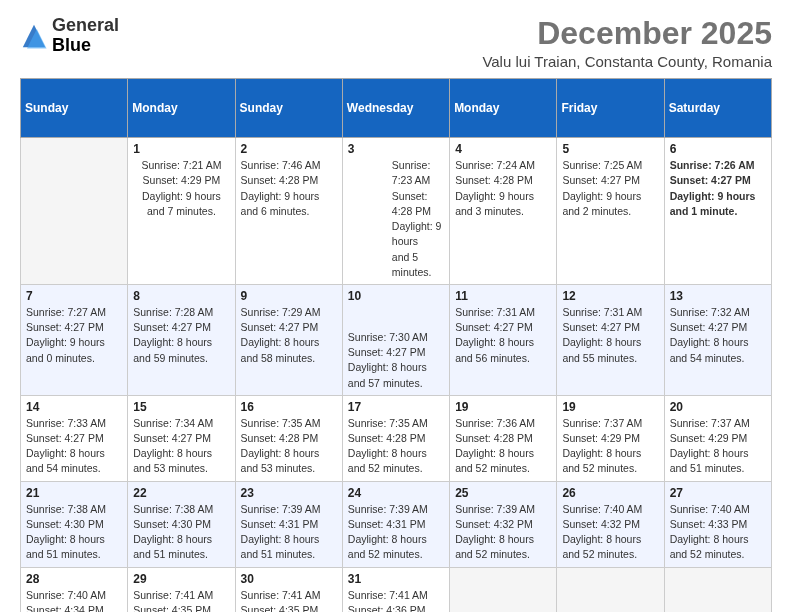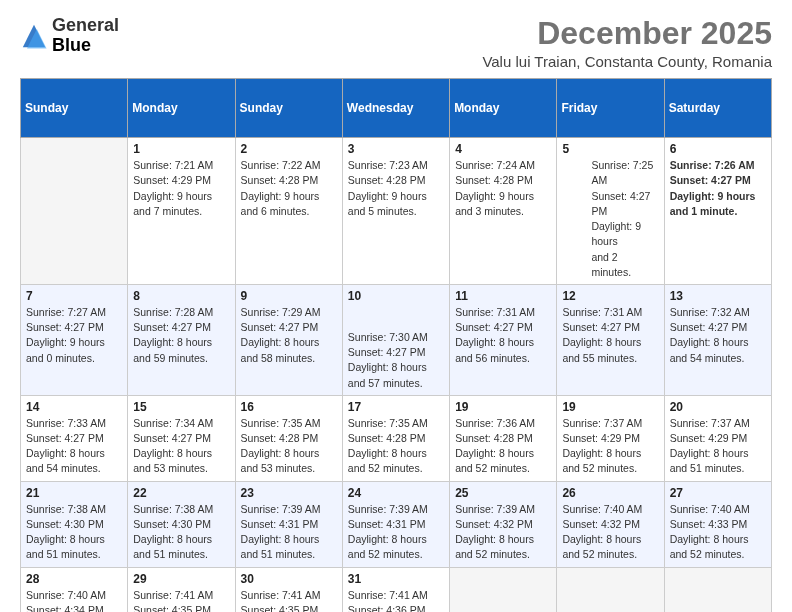--- a/index.html
+++ b/index.html
@@ -119,49 +119,49 @@
         <th>Monday</th>
         <th>Friday</th>
         <th>Saturday</th>
       </tr>
   </thead>
   <tbody id="calendar-body">
   <tr>
         <td class="empty"></td>
         <td>
           <span class="day-number">1</span>
-          <div class="cell-text" style="white-space: pre-line;">Sunrise: 7:21 AM
+          <div class="cell-text" style="white-space: pre-line; text-align: center;">Sunrise: 7:21 AM
 Sunset: 4:29 PM
 Daylight: 9 hours
 and 7 minutes.</div>
         </td>
         <td>
           <span class="day-number">2</span>
-          <div class="cell-text" style="white-space: pre-line;">Sunrise: 7:22 AM
+          <div class="cell-text" style="white-space: pre-line;">Sunrise: 7:46 AM
 Sunset: 4:28 PM
 Daylight: 9 hours
 and 6 minutes.</div>
         </td>
         <td>
           <span class="day-number">3</span>
-          <div class="cell-text" style="white-space: pre-line;">Sunrise: 7:23 AM
+          <div class="cell-text" style="white-space: pre-line; margin-left: 44px;">Sunrise: 7:23 AM
 Sunset: 4:28 PM
 Daylight: 9 hours
 and 5 minutes.</div>
         </td>
         <td>
           <span class="day-number">4</span>
           <div class="cell-text" style="white-space: pre-line;">Sunrise: 7:24 AM
 Sunset: 4:28 PM
 Daylight: 9 hours
 and 3 minutes.</div>
         </td>
         <td>
           <span class="day-number">5</span>
-          <div class="cell-text" style="white-space: pre-line; margin-left: 29px;">Sunrise: 7:25 AM
+          <div class="cell-text" style="white-space: pre-line;">Sunrise: 7:25 AM
 Sunset: 4:27 PM
 Daylight: 9 hours
 and 2 minutes.</div>
         </td>
         <td>
           <span class="day-number">6</span>
           <div class="cell-text" style="white-space: pre-line; font-weight: bold;">Sunrise: 7:26 AM
 Sunset: 4:27 PM
 Daylight: 9 hours
 and 1 minute.</div>

